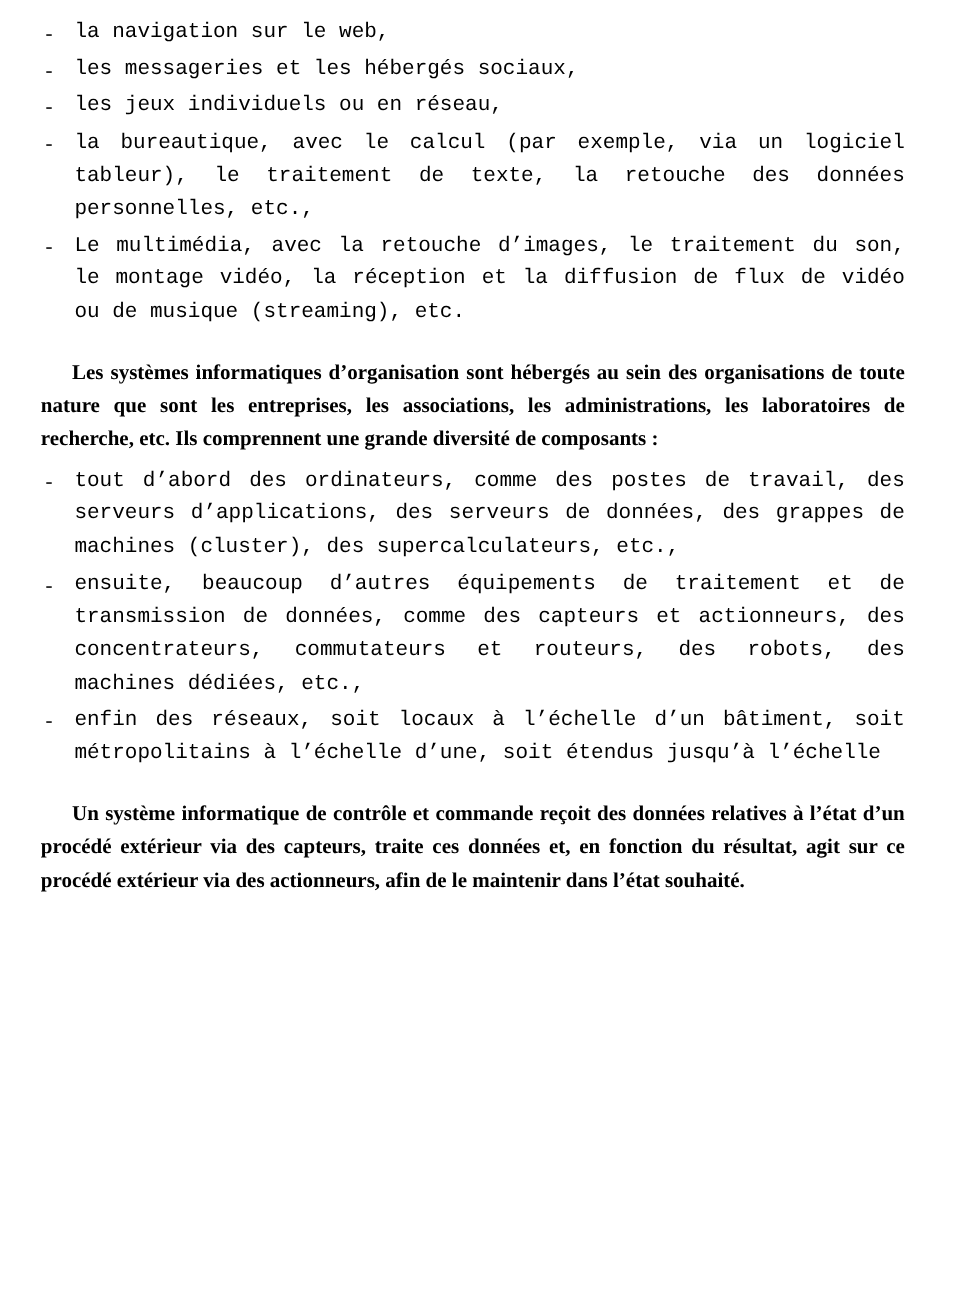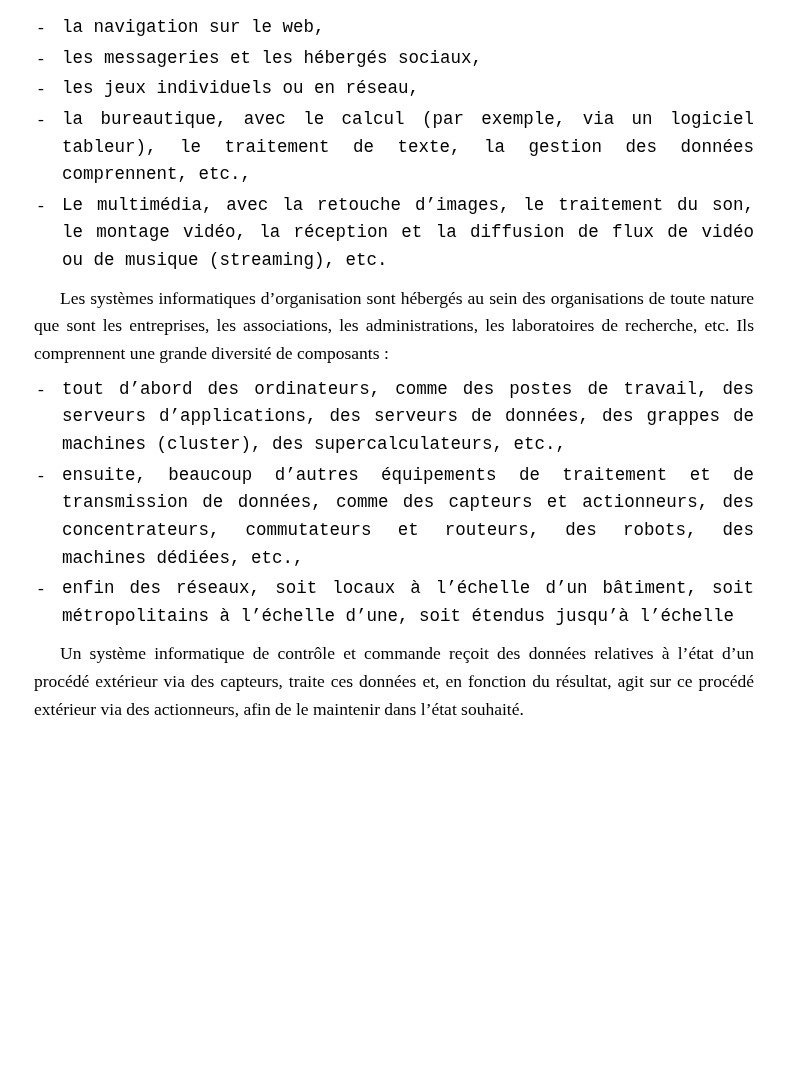--- a/index.html
+++ b/index.html
@@ -50,24 +50,25 @@
   .heading {
     font-weight: bold;
     margin: 6px 0 2px 0;
     padding-left: 22px;
   }
   .heading .num {
     display: inline-block;
     min-width: 22px;
   }
   p.para {
-    margin: 10px 0 8px 0;
+    margin: 22px 0 8px 0;
     text-align: justify;
     text-justify: inter-word;
     text-indent: 26px;
+    font-weight: bold;
   }
   .group {
     margin-top: 6px;
   }
 </style>
 </head>
 <body>
 
 <div class="page">
 
@@ -79,21 +80,21 @@
     <li class="bullet-item">
       <span class="dash">-</span>
       <span class="btext">les messageries et les hébergés sociaux,</span>
     </li>
     <li class="bullet-item">
       <span class="dash">-</span>
       <span class="btext"> les jeux individuels ou en réseau,</span>
     </li>
     <li class="bullet-item justified">
       <span class="dash">-</span>
-      <span class="btext">la bureautique, avec le calcul (par exemple, via un logiciel tableur), le traitement de texte, la gestion des données comprennent, etc.,</span>
+      <span class="btext">la bureautique, avec le calcul (par exemple, via un logiciel tableur), le traitement de texte, la retouche des données personnelles, etc.,</span>
     </li>
     <li class="bullet-item justified">
       <span class="dash">-</span>
       <span class="btext">Le multimédia, avec la retouche d’images, le traitement du son, le montage vidéo, la réception et la diffusion de flux de vidéo ou de musique (streaming), etc.</span>
     </li>
   </ul>
 
 
   <p class="para">Les systèmes informatiques d’organisation sont hébergés au sein des organisations de toute nature que sont les entreprises, les associations, les administrations, les laboratoires de recherche, etc. Ils comprennent une grande diversité de composants :</p>
 

